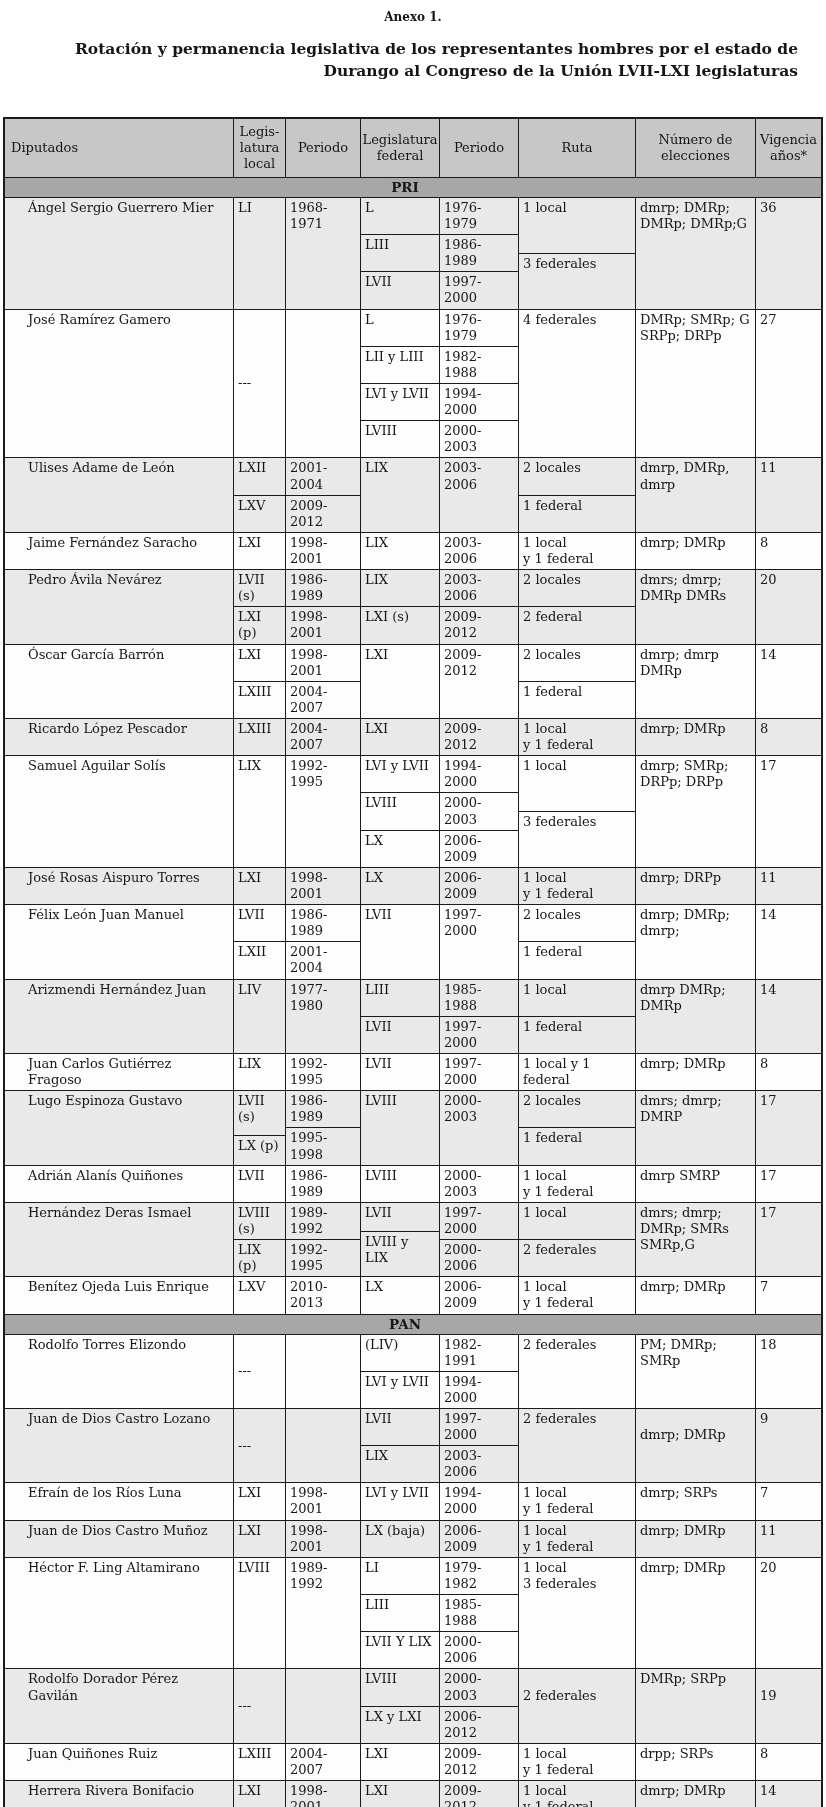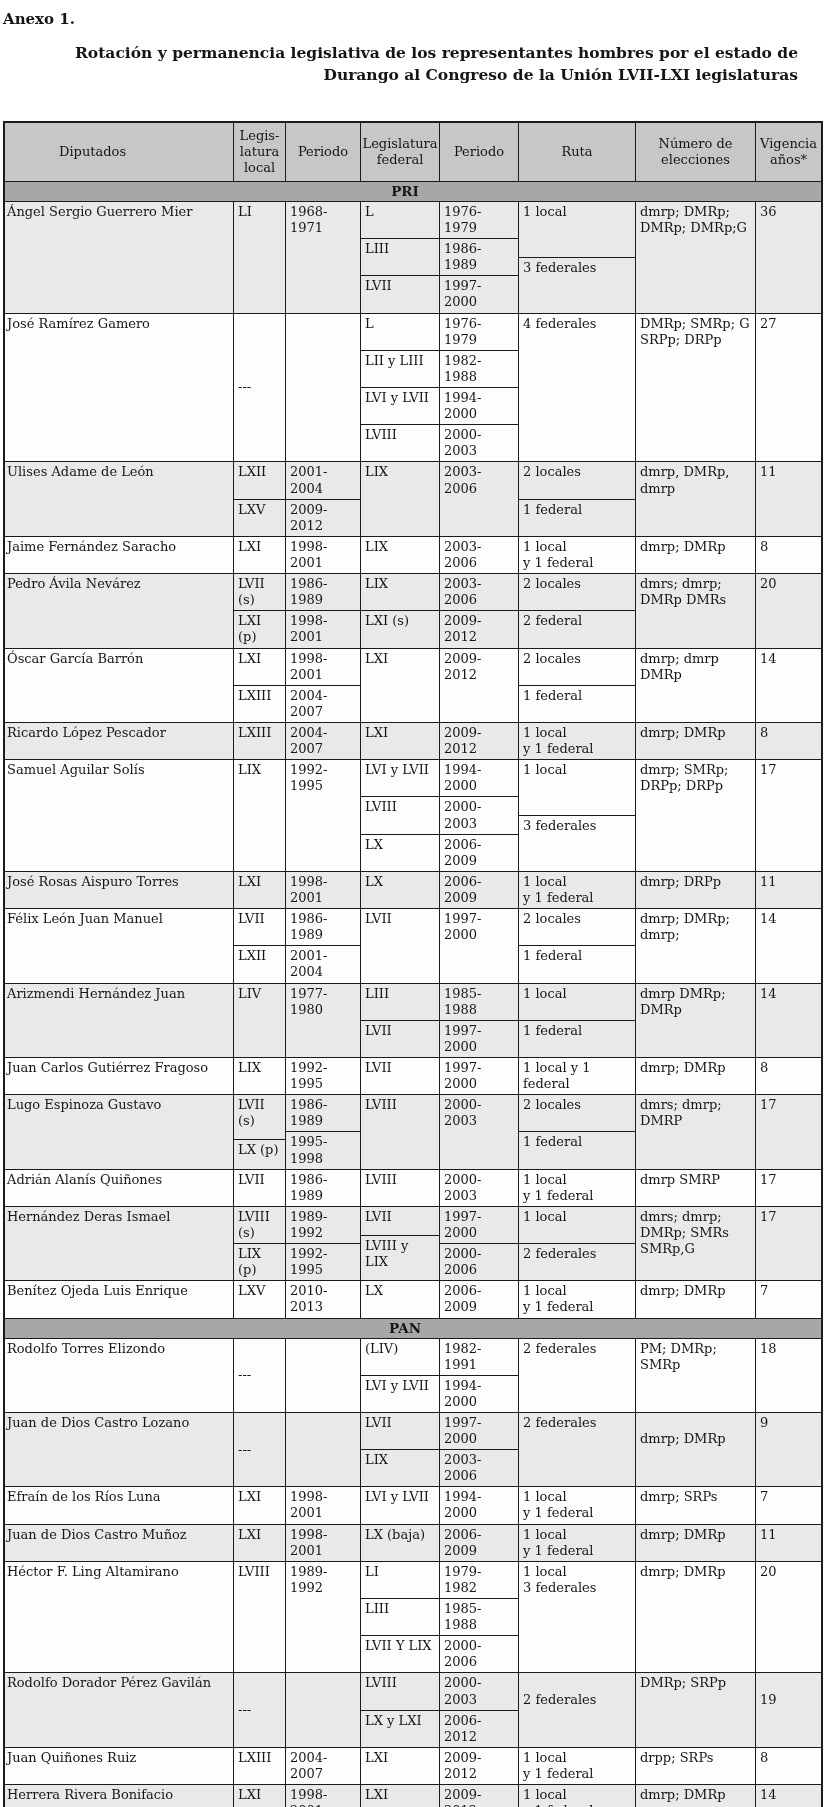--- a/index.html
+++ b/index.html
@@ -1,36 +1,36 @@
 <!DOCTYPE html>
 <html><head>
 <meta charset="utf-8">
 <style>
   html,body{margin:0;padding:0;background:#ffffff;}
   body{width:826px;font-family:"DejaVu Serif","Liberation Serif",serif;color:#161616;}
   .page{padding:8px 3px 12px 3px;}
-  .title{text-align:left;font-weight:bold;font-size:15px;margin:2px 0 14px 0;}
+  .title{text-align:center;font-weight:bold;font-size:12px;margin:2px 0 14px 0;}
   .subtitle{text-align:right;font-weight:bold;font-size:15.5px;line-height:1.45;max-width:770px;margin:0 auto 34px auto;}
   .tbl{border:2px solid #1b1b1b;}
   .grid{display:grid;grid-template-columns:228px 52px 75px 79px 79px 117px 120px 1fr;}
   .hrow{background:#c7c7c7;}
   .hrow .hc{display:flex;align-items:center;justify-content:center;text-align:center;
     min-height:54px;white-space:pre-line;font-size:13px;line-height:1.25;padding:2px 3px;
     border-left:1px solid #1b1b1b;}
-  .hrow .hc:first-child{justify-content:flex-start;text-align:center;border-left:none;padding-left:6px;margin-left:48px;}
+  .hrow .hc:first-child{justify-content:flex-start;text-align:center;border-left:none;padding-left:6px;}
   .band{background:#a7a7a7;text-align:center;font-weight:bold;font-size:13.5px;
     padding:1px 16px 2px 0;border-top:1px solid #1b1b1b;}
   .row{border-top:1px solid #1b1b1b;background:#fdfdfd;}
   .row.shaded{background:#e9e9e9;}
   .c{border-left:1px solid #1b1b1b;display:flex;flex-direction:column;min-width:0;}
   .c:first-child{border-left:none;}
   .sub{flex:1 1 auto;padding:2px 4px 2px 4px;white-space:pre-line;font-size:13px;line-height:1.24;min-height:20px;}
   .sub + .sub{border-top:1px solid #1b1b1b;}
   .vcenter{display:flex;align-items:center;}
-  .namecell .sub{padding-left:2px;}
+  .namecell .sub{padding-left:23px;}
 </style>
 </head>
 <body>
 
 <div class="page">
   <div class="title">Anexo 1.</div>
   <div class="subtitle">Rotación y permanencia legislativa de los representantes hombres por el estado de Durango al Congreso de la Unión LVII-LXI legislaturas</div>
   <div class="tbl" id="tbl">
       <div class="grid hrow">
         <div class="hc">Diputados</div>

